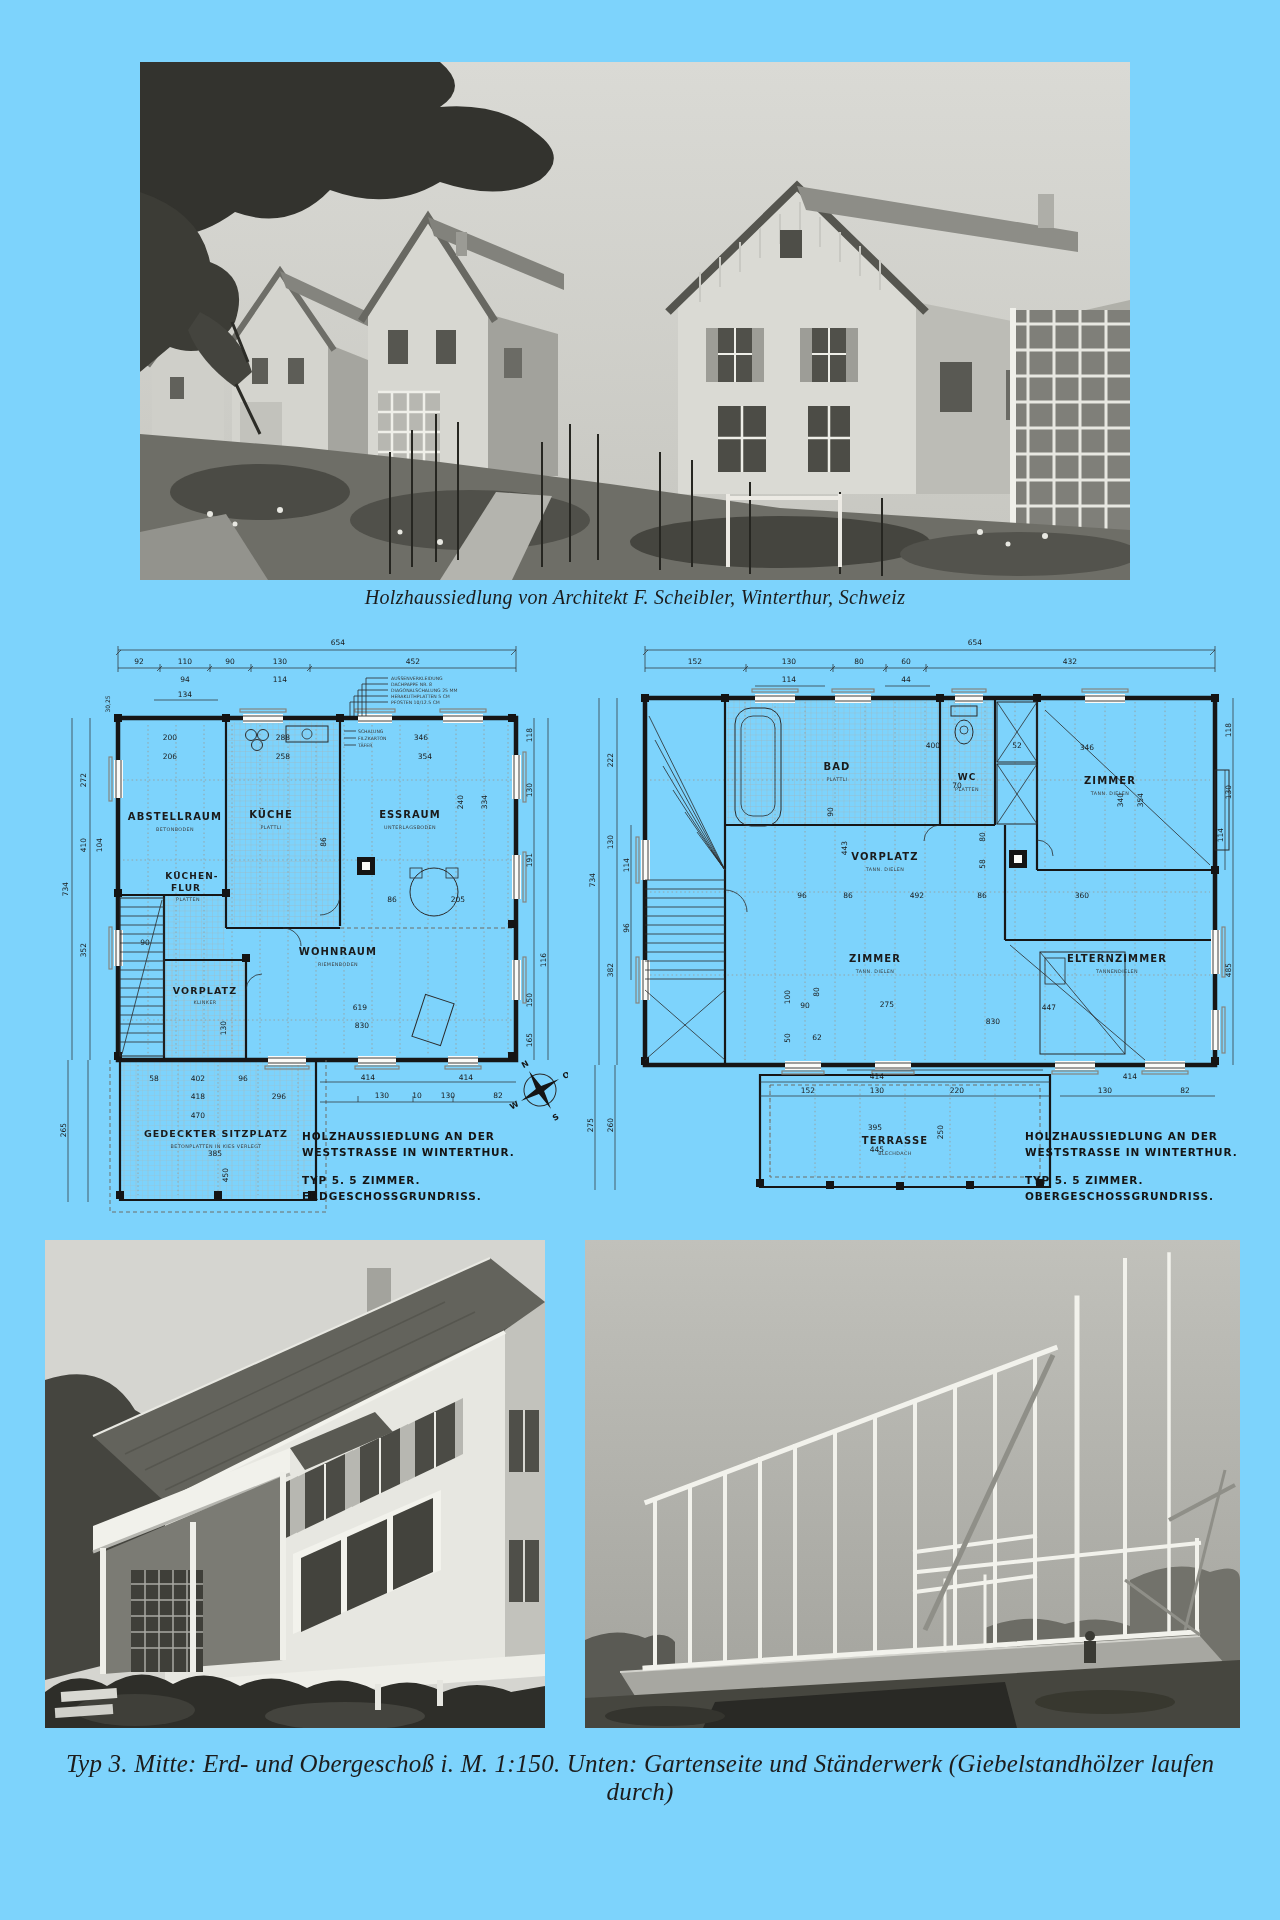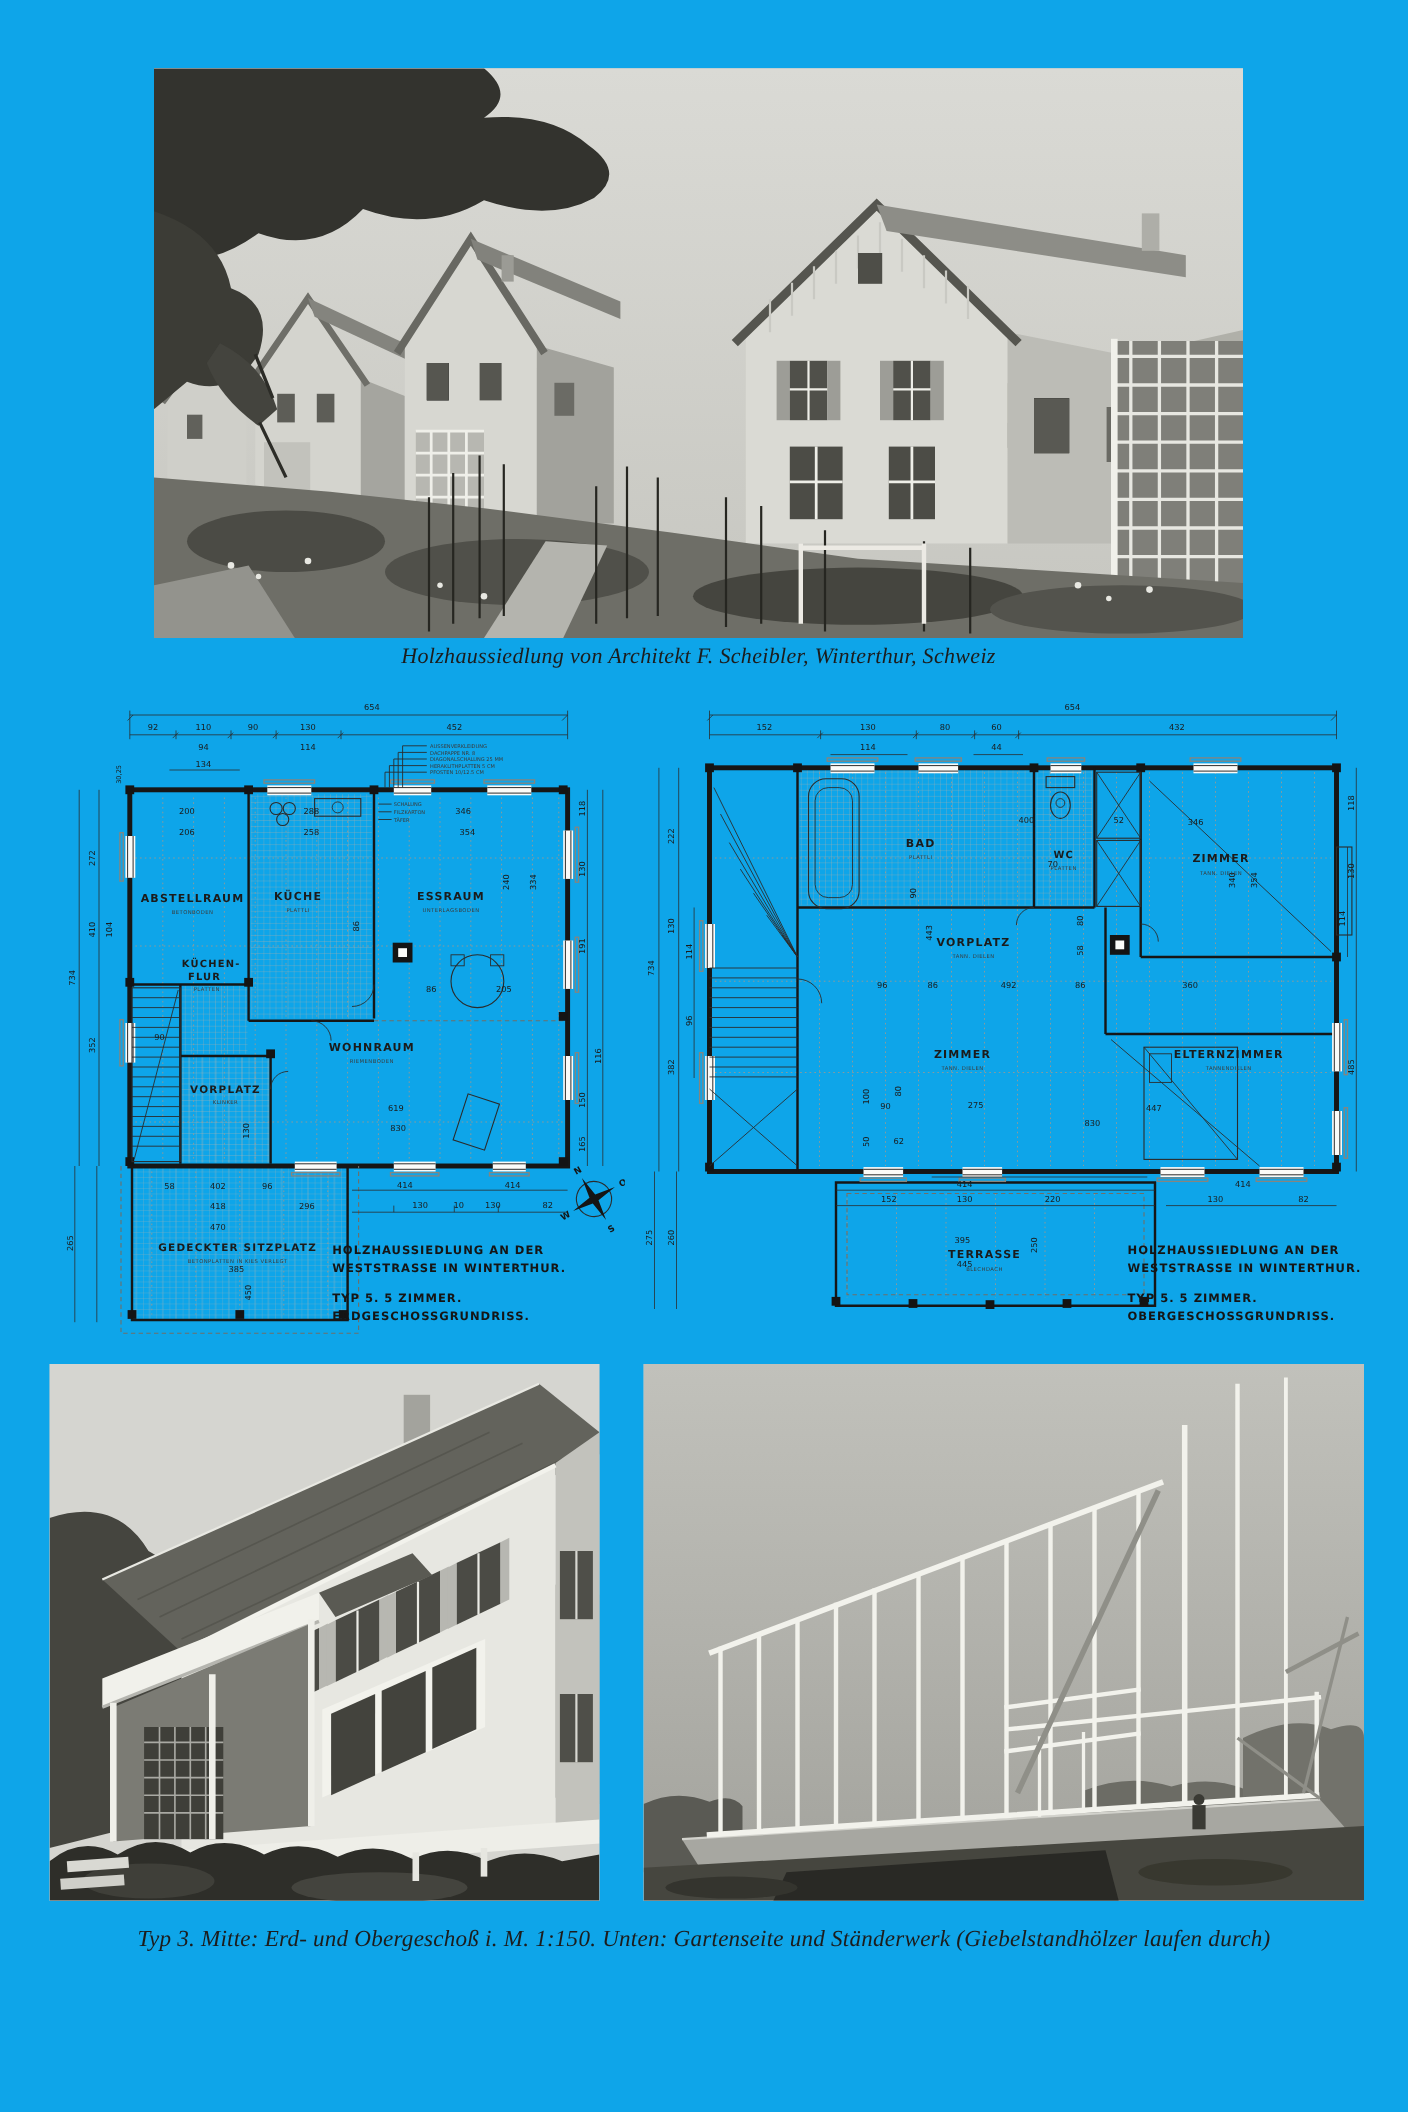--- a/index.html
+++ b/index.html
@@ -1,22 +1,22 @@
 <!DOCTYPE html>
 <html><head>
 <meta charset="utf-8">
 <style>
   html,body{margin:0;padding:0;background:#e9e9e5;}
-  .page{position:relative;width:1280px;height:1920px;background:#0ea5e9;margin:0 auto;
+  .page{position:relative;width:1280px;height:1920px;background:#7dd3fc;margin:0 auto;
         font-family:"Liberation Serif",serif;overflow:hidden;}
   .photo{position:absolute;overflow:hidden;background:#cfcfca;}
   .photo svg{display:block;}
   .caption{position:absolute;color:#1c1c1c;font-style:italic;text-align:center;}
   .cap-top{left:140px;width:990px;top:586px;font-size:20px;letter-spacing:.3px;}
-  .cap-bottom{left:38px;width:1204px;top:1750px;font-size:21px;letter-spacing:.2px;}
+  .cap-bottom{left:38px;width:1204px;top:1750px;font-size:25px;letter-spacing:.2px;}
   .plan{position:absolute;}
   
   .wall{fill:none;stroke:#161616;stroke-width:4.5;}
   .part{fill:none;stroke:#161616;stroke-width:2.2;}
   .thin{fill:none;stroke:#2b2b2b;stroke-width:1;}
   .xtra{fill:none;stroke:#2b2b2b;stroke-width:.8;}
   .dash{fill:none;stroke:#9a9a93;stroke-width:.8;stroke-dasharray:1.5,2.8;}
   .dash2{fill:none;stroke:#6f6f69;stroke-width:1;stroke-dasharray:4,3;}
   .dim{fill:none;stroke:#2b2b2b;stroke-width:.7;}
   .post{fill:#141414;stroke:none;}

